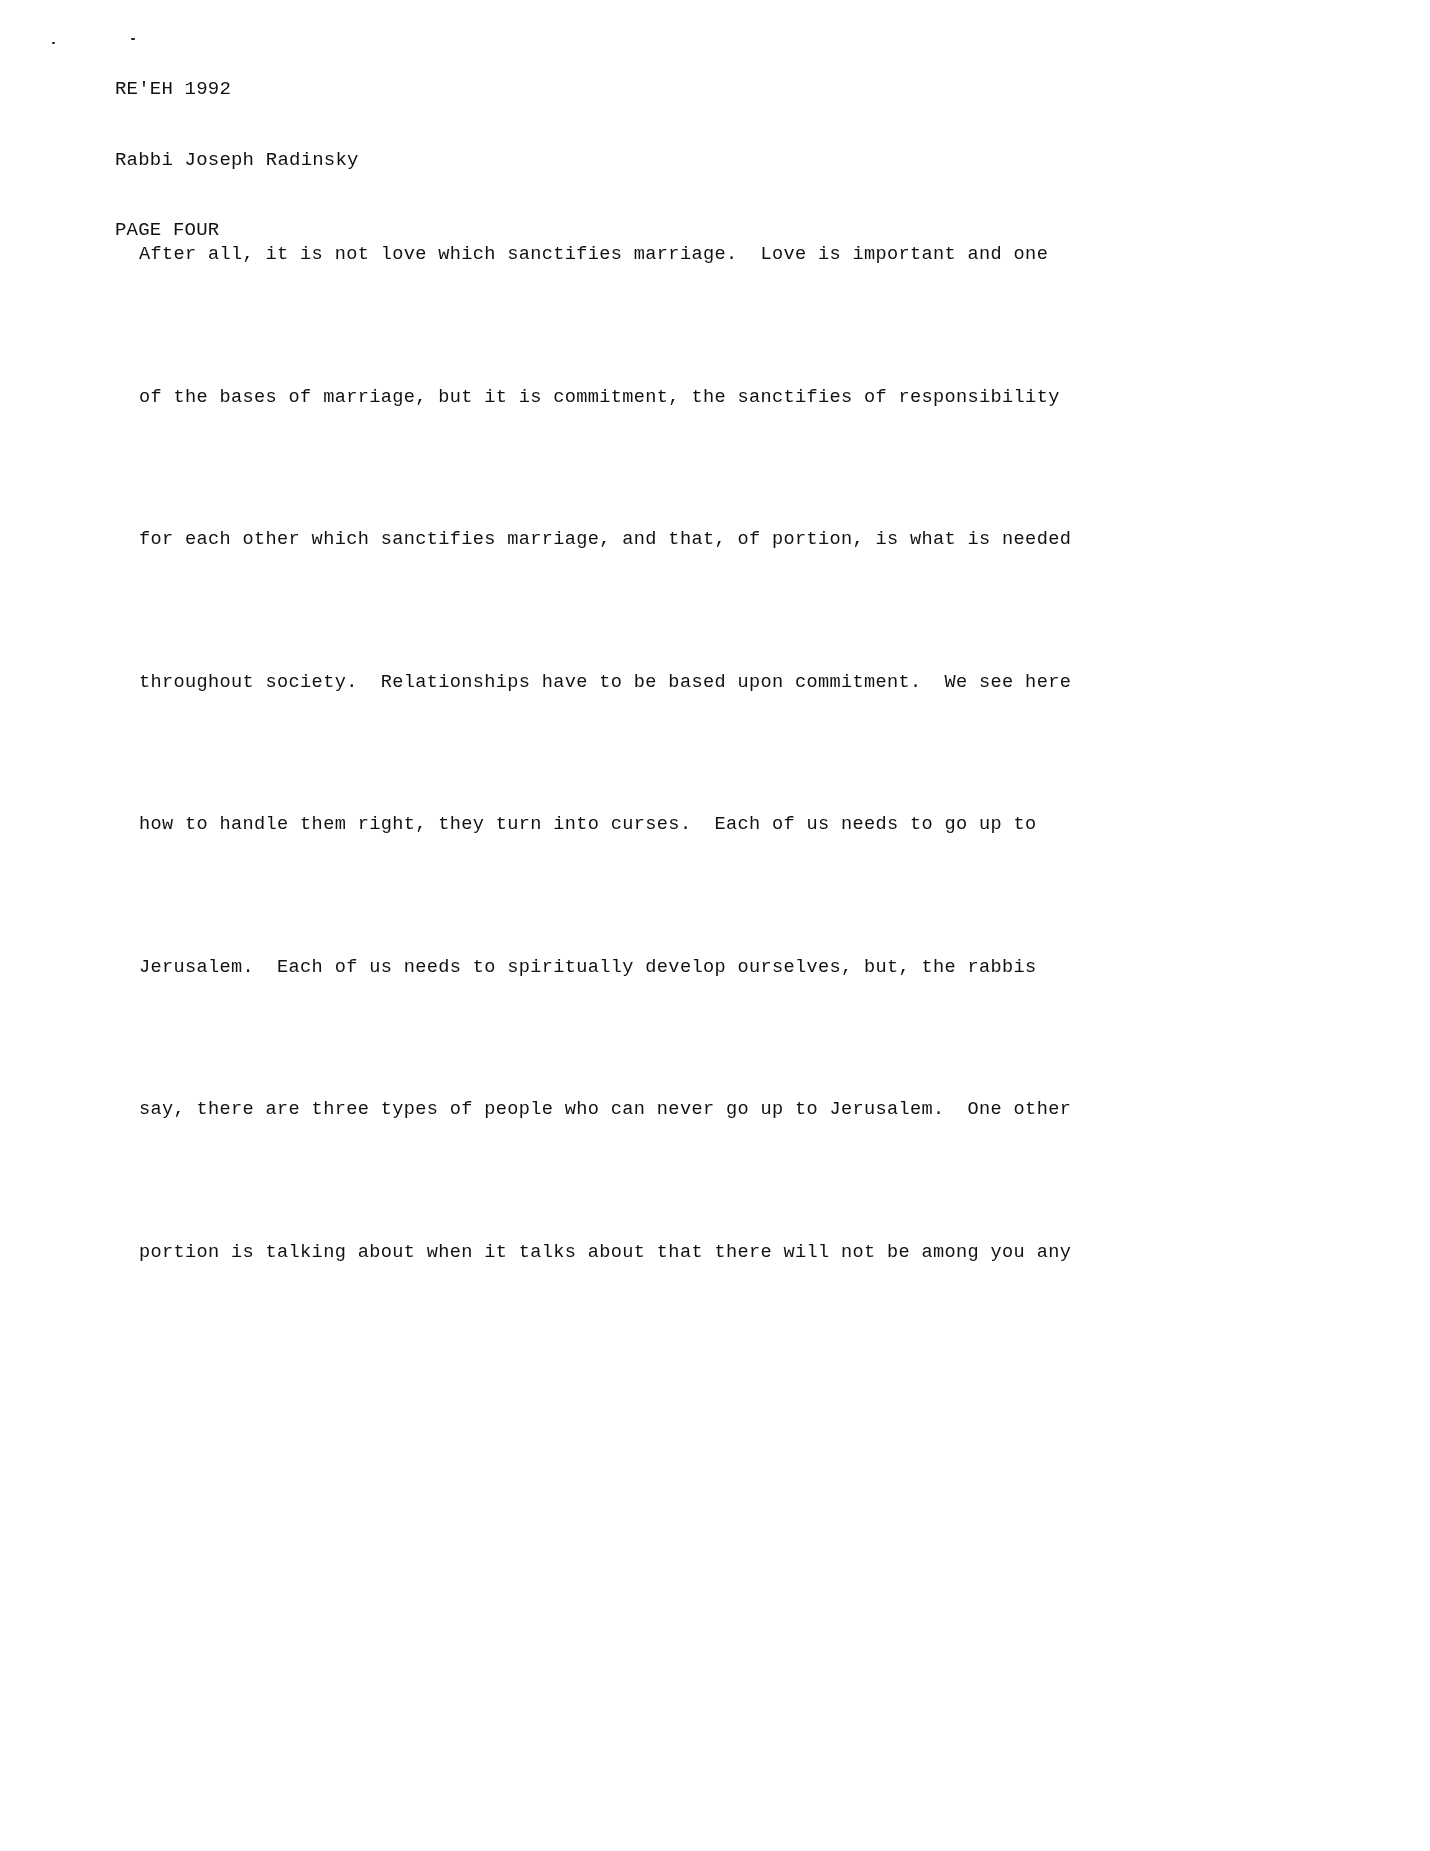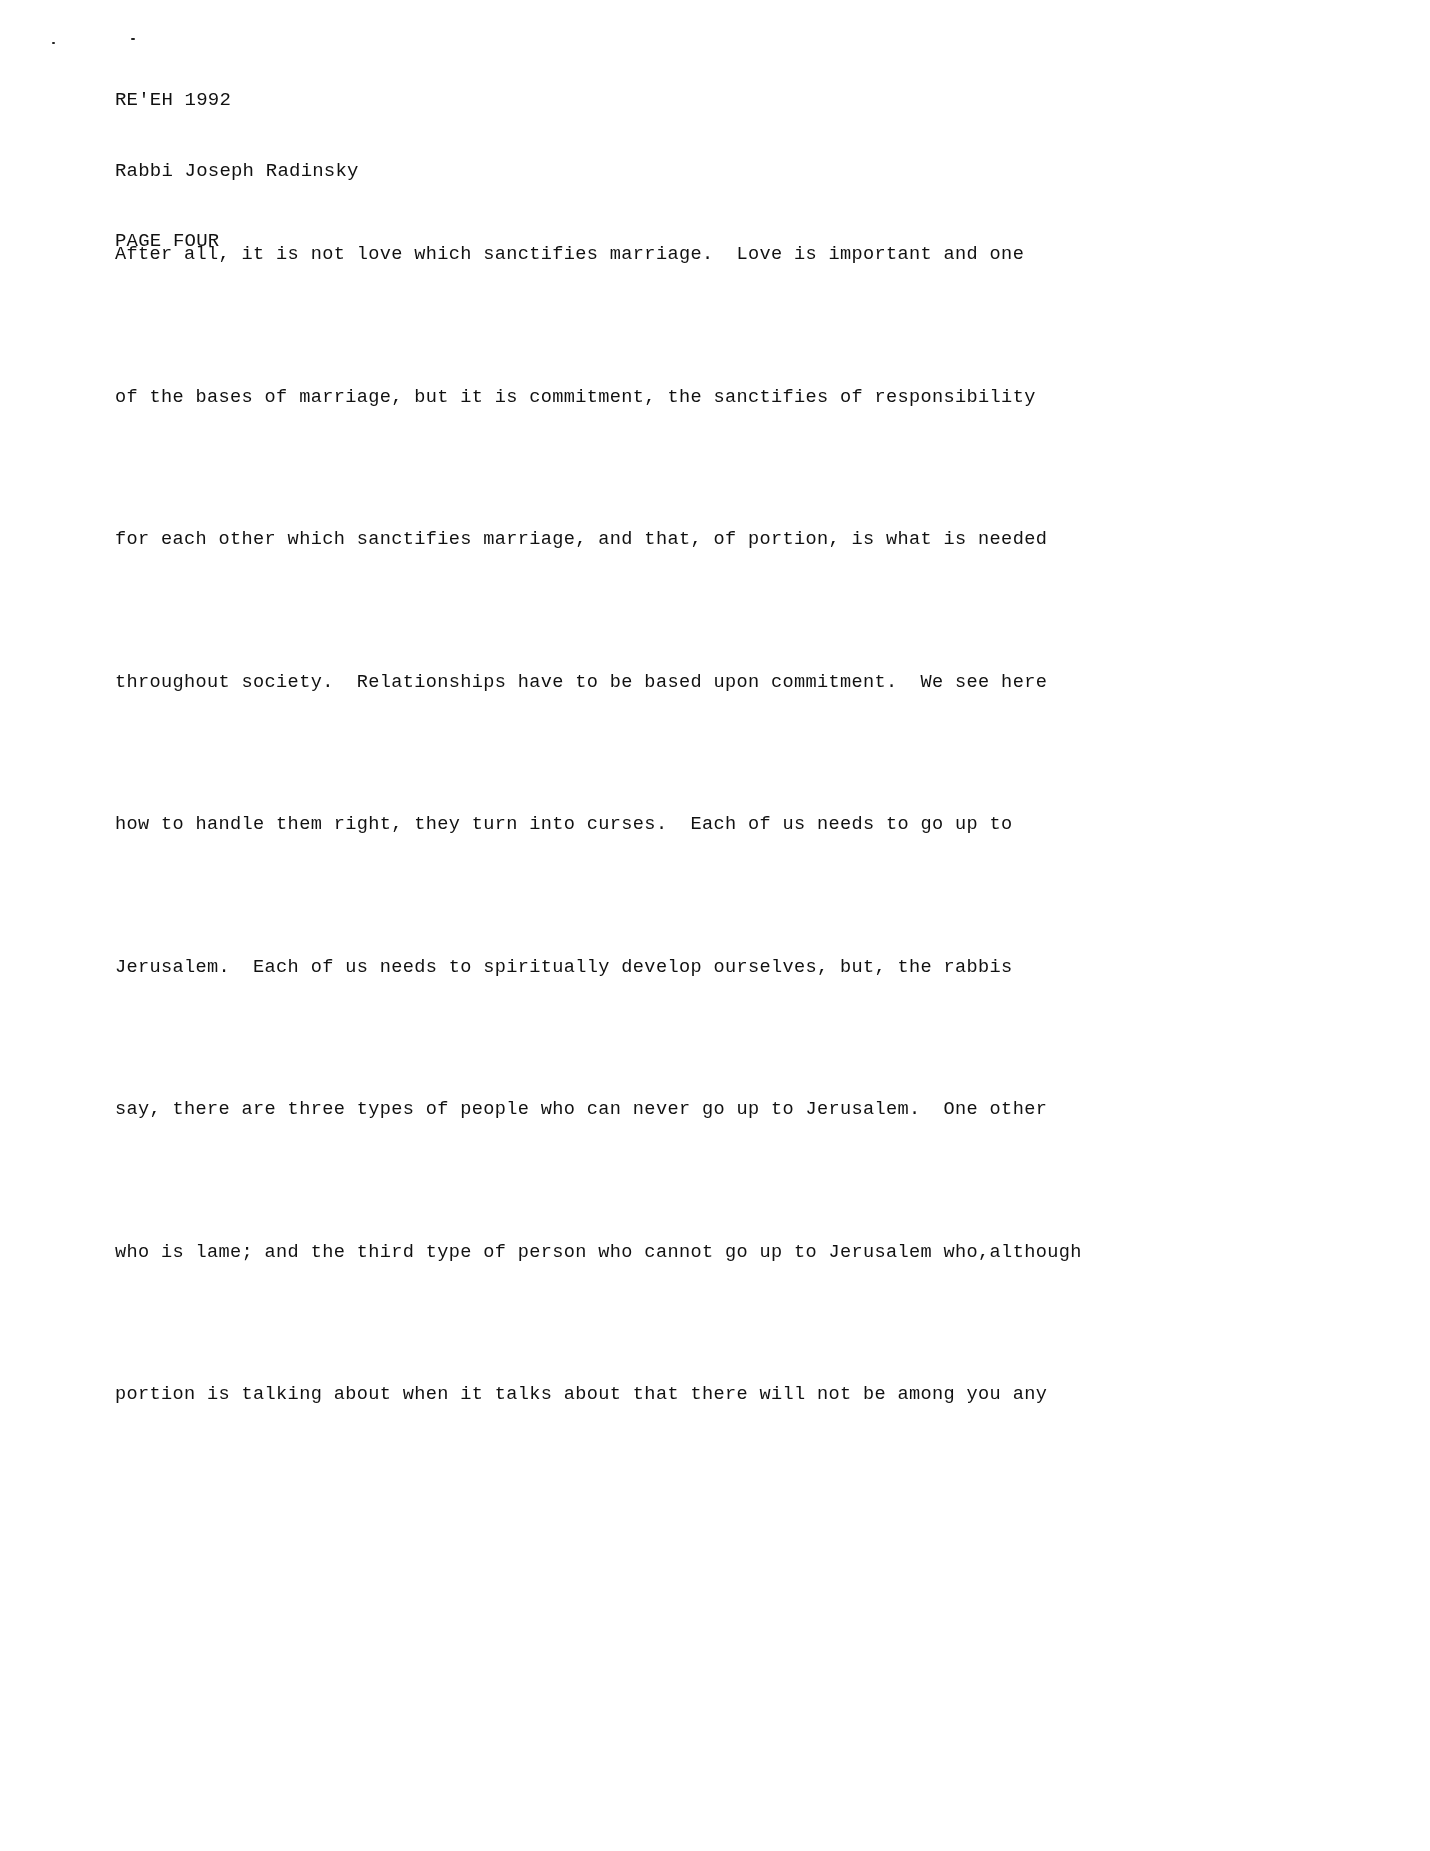--- a/index.html
+++ b/index.html
@@ -24,21 +24,21 @@
     background: #ffffff;
   }
   .speck {
     position: absolute;
     background: #222;
     border-radius: 1px;
   }
   .header {
     position: absolute;
     left: 115px;
-    top: 42px;
+    top: 31px;
     font-size: 19px;
     line-height: 23.5px;
     letter-spacing: 0.2px;
     white-space: pre;
   }
   .header-line {
     display: block;
     height: 23.5px;
   }
   .body-text {
@@ -46,20 +46,21 @@
     left: 115px;
     top: 136px;
     font-size: 18.6px;
     line-height: 47.5px;
     white-space: pre;
     letter-spacing: 0.35px;
   }
   .body-line {
     display: block;
     height: 47.5px;
+    margin-left: 24px;
   }
 </style>
 </head>
 <body>
 
 <div class="page">
 
   <div class="speck" style="left:52px;top:42px;width:3px;height:2px;"></div>
   <div class="speck" style="left:131px;top:38px;width:4px;height:2px;"></div>
 
@@ -70,21 +71,20 @@
   </div>
 
   <div class="body-text">
     <span class="body-line">After all, it is not love which sanctifies marriage.  Love is important and one</span>
     <span class="body-line">of the bases of marriage, but it is commitment, the sanctifies of responsibility</span>
     <span class="body-line">for each other which sanctifies marriage, and that, of portion, is what is needed</span>
     <span class="body-line">throughout society.  Relationships have to be based upon commitment.  We see here</span>
     <span class="body-line">how to handle them right, they turn into curses.  Each of us needs to go up to</span>
     <span class="body-line">Jerusalem.  Each of us needs to spiritually develop ourselves, but, the rabbis</span>
     <span class="body-line">say, there are three types of people who can never go up to Jerusalem.  One other</span>
-    <span class="body-line">who is lame; and the third type of person who cannot go up to Jerusalem who,although</span>
     <span class="body-line">portion is talking about when it talks about that there will not be among you any</span>
     
     
     
     
     
     
     
     
     

